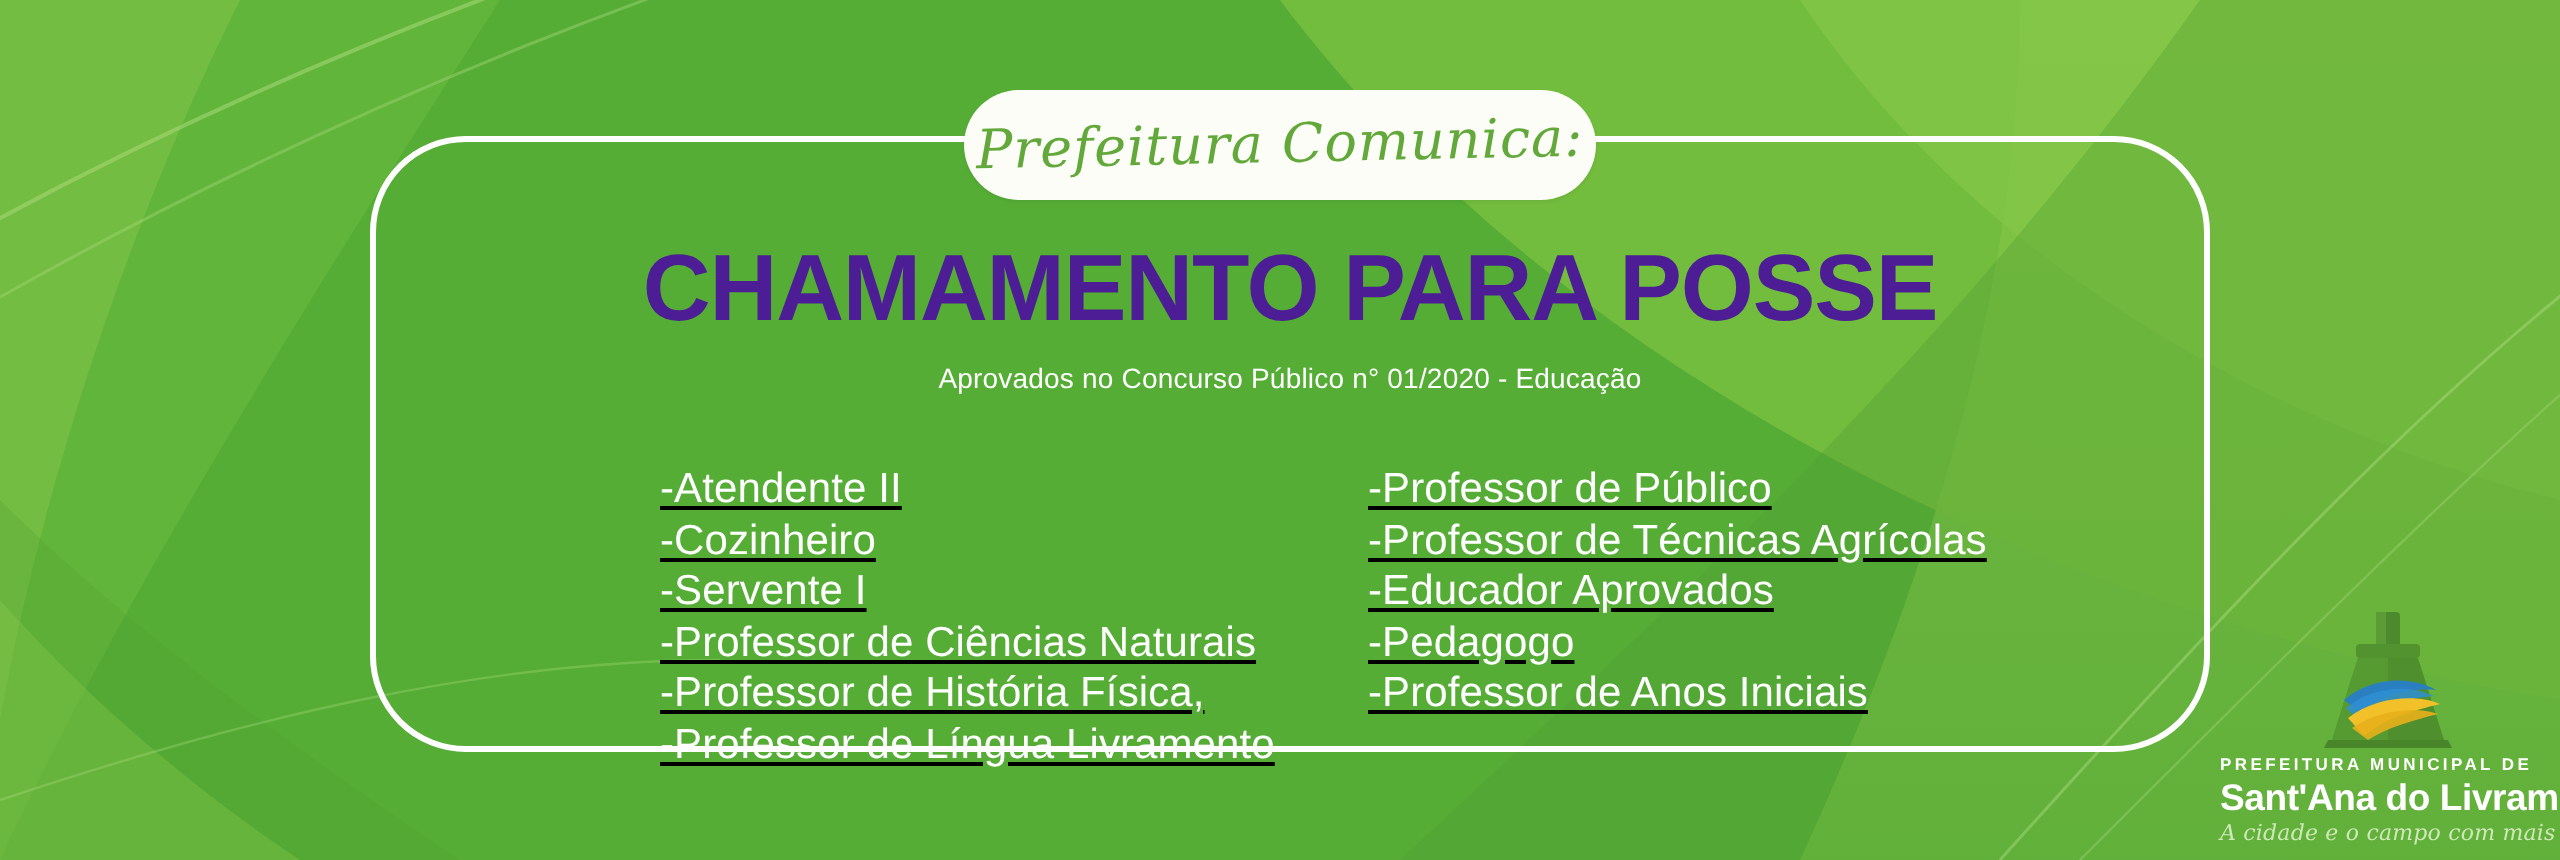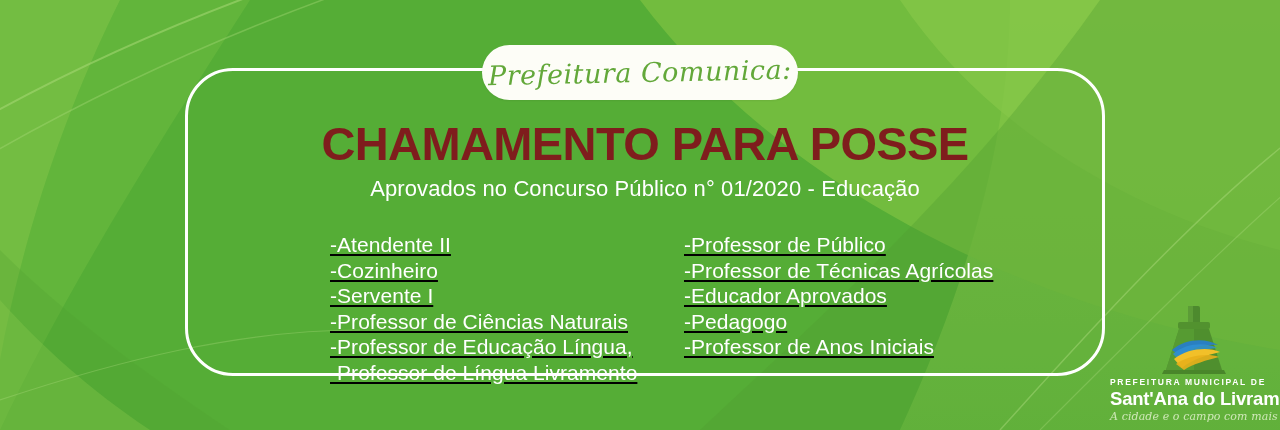--- a/index.html
+++ b/index.html
@@ -53,27 +53,27 @@
     position:absolute;
     left:185px;top:118px;
     width:920px;
     text-align:center;
   }
   .title{
     margin:0;
     font-size:47px;
     line-height:52px;
     font-weight:bold;
-    color:#7f1d1d;
+    color:#4c1d95;
     letter-spacing:-0.6px;
     white-space:nowrap;
   }
   .subtitle{
     margin:6px 0 0 0;
-    font-size:22px;
+    font-size:14px;
     line-height:26px;
     font-weight:400;
     color:#ffffff;
     letter-spacing:0.1px;
     white-space:nowrap;
   }
 
   
   .cols{
     position:absolute;
@@ -185,21 +185,21 @@
     <p class="subtitle">Aprovados no Concurso Público n° 01/2020 - Educação</p>
   </div>
 
   <div class="cols">
     <div class="col left">
       <ul>
         <li>-Atendente II</li>
         <li>-Cozinheiro</li>
         <li>-Servente I</li>
         <li>-Professor de Ciências Naturais</li>
-        <li>-Professor de Educação Língua,</li>
+        <li>-Professor de História Física,</li>
         <li>-Professor de Língua Livramento</li>
       </ul>
     </div>
     <div class="col right">
       <ul>
         <li>-Professor de Público</li>
         <li>-Professor de Técnicas Agrícolas</li>
         <li>-Educador Aprovados</li>
         <li>-Pedagogo</li>
         <li>-Professor de Anos Iniciais</li>

